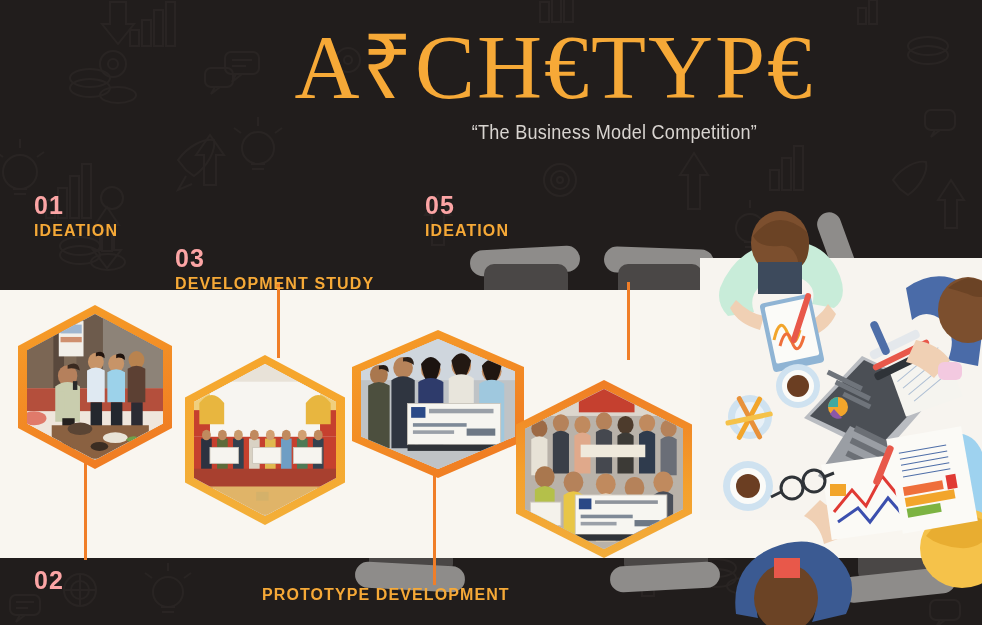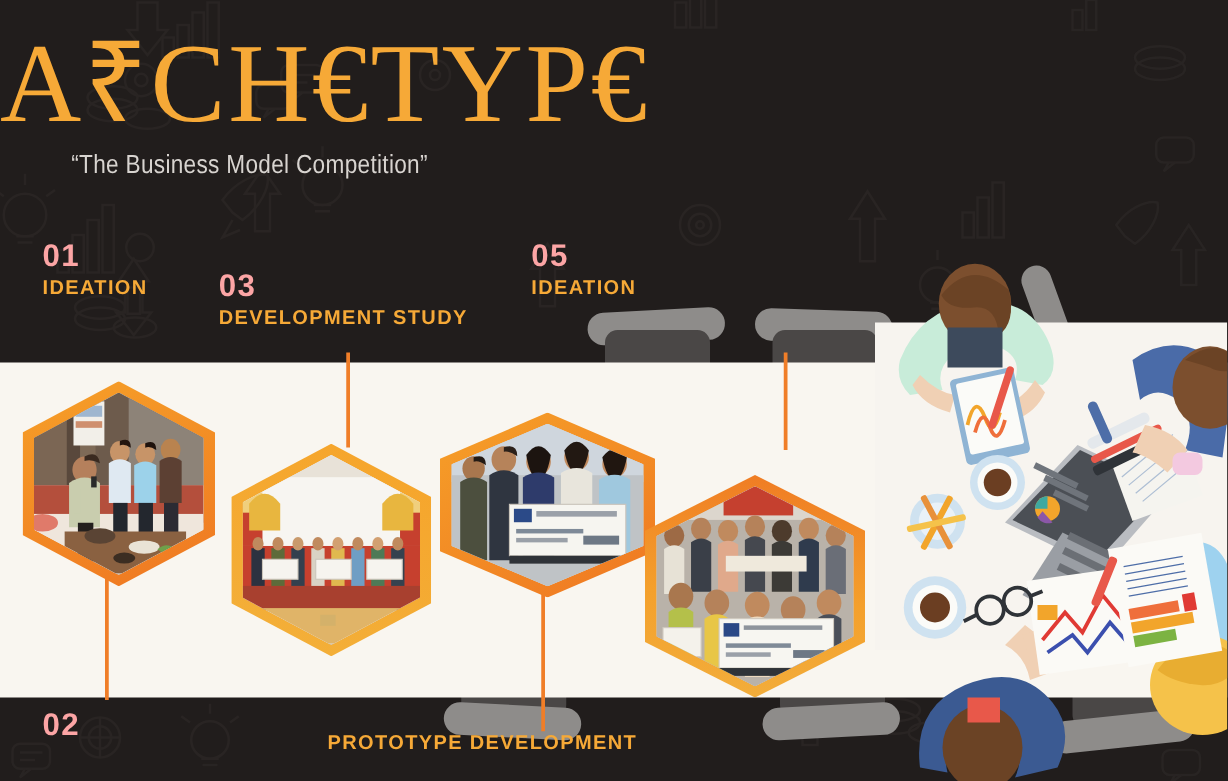--- a/index.html
+++ b/index.html
@@ -11,21 +11,21 @@
   #poster{
     position:relative;width:982px;height:625px;overflow:hidden;
     background:#211d1c;
   }
 
   
   .doodles{position:absolute;inset:0;opacity:.32;pointer-events:none;}
   .doodles svg{position:absolute;}
 
   
-  .title-wrap{position:absolute;left:0;top:20px;width:814px;text-align:left;}
+  .title-wrap{position:absolute;left:0;top:20px;width:814px;text-align:right;}
   .title{
     font-family:"Liberation Serif", serif;
     font-size:90px;line-height:96px;letter-spacing:2px;
     color:#f6a937;margin:0;white-space:nowrap;font-weight:400;
   }
   .subtitle{
     font-family:"Liberation Sans", sans-serif;
     font-size:21px;color:#d8d4d0;margin:4px 0 0 0;font-weight:400;
     letter-spacing:.3px;
     transform:scaleX(.86);
@@ -457,21 +457,21 @@
         <rect x="6" y="126" width="34" height="26" fill="#f4f2eb" stroke="#cfc9bf"></rect>
       </svg>
     </div>
   </div>
 
   <div class="step" style="left:34px;top:192px;">
     <div class="num">01</div>
     <div class="lbl">IDEATION</div>
   </div>
 
-  <div class="step" style="left:175px;top:216px;">
+  <div class="step" style="left:175px;top:245px;">
     <div class="num">03</div>
     <div class="lbl">DEVELOPMENT STUDY</div>
   </div>
 
   <div class="step" style="left:425px;top:192px;">
     <div class="num">05</div>
     <div class="lbl">IDEATION</div>
   </div>
 
   <div class="step" style="left:34px;top:567px;">

